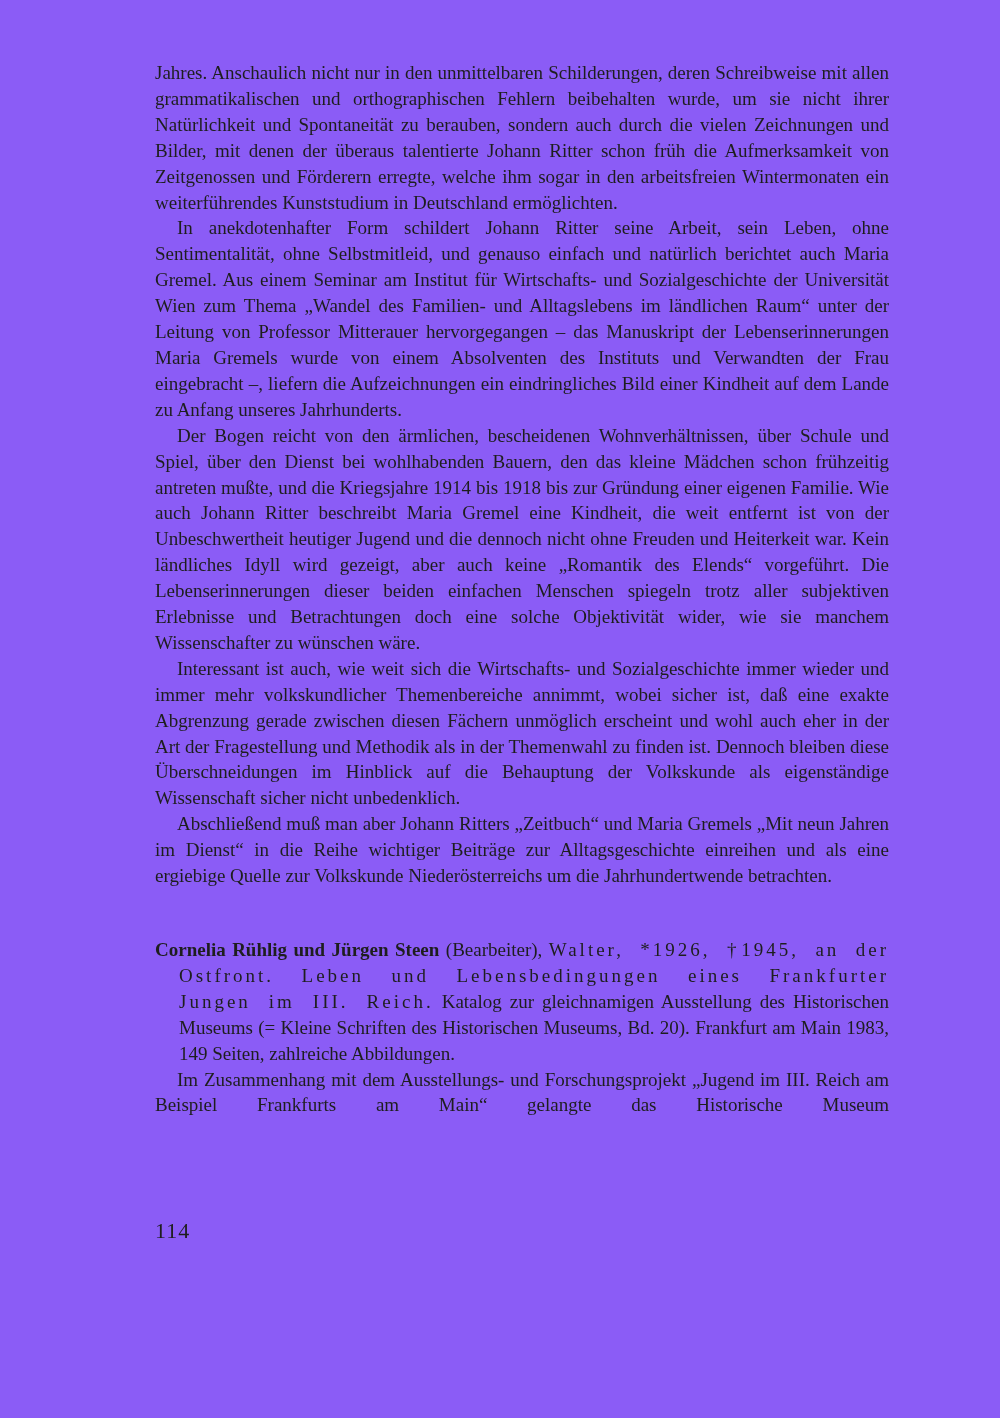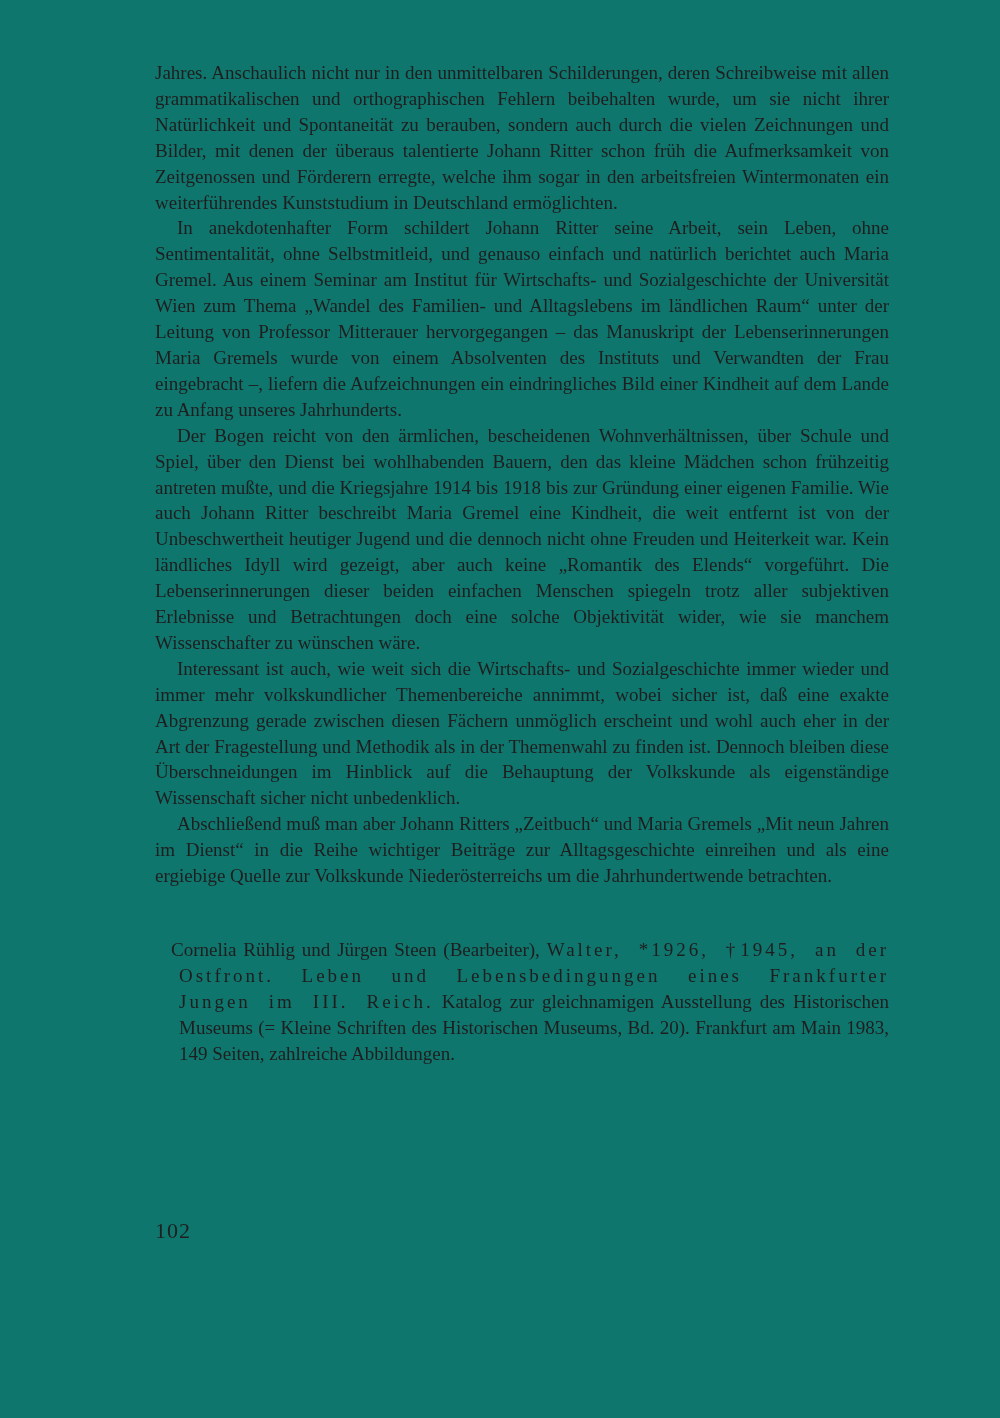--- a/index.html
+++ b/index.html
@@ -5,21 +5,21 @@
   html, body {
     margin: 0;
     padding: 0;
     background: #e9e9e7;
   }
   .page {
     position: relative;
     width: 1000px;
     height: 1418px;
     margin: 0 auto;
-    background: #0f766e;
+    background: #8b5cf6;
     font-family: "Liberation Serif", "DejaVu Serif", serif;
     color: #1e1e1e;
     overflow: hidden;
   }
   .text-block {
     position: absolute;
     left: 155px;
     top: 60px;
     width: 734px;
     font-size: 19px;
@@ -42,22 +42,21 @@
     letter-spacing: 4px;
     word-spacing: 8px;
   }
   .entry {
     margin: 48px 0 0 0;
     padding-left: 24px;
     text-indent: -24px;
     text-align: justify;
   }
   .entry .authors {
-    font-weight: normal;
-    margin-left: 16px;
+    font-weight: bold;
   }
   .entry .spaced {
     letter-spacing: 3px;
     word-spacing: 7px;
   }
   .para.justify-last {
     text-align-last: justify;
   }
   .page-number {
     position: absolute;
@@ -80,18 +79,19 @@
 
     <p class="para">Der Bogen reicht von den ärmlichen, bescheidenen Wohnverhältnissen, über Schule und Spiel, über den Dienst bei wohlhabenden Bauern, den das kleine Mädchen schon frühzeitig antreten mußte, und die Kriegsjahre 1914 bis 1918 bis zur Gründung einer eigenen Familie. Wie auch Johann Ritter beschreibt Maria Gremel eine Kindheit, die weit entfernt ist von der Unbeschwertheit heutiger Jugend und die dennoch nicht ohne Freuden und Heiterkeit war. Kein ländliches Idyll wird gezeigt, aber auch keine „Romantik des Elends“ vorgeführt. Die Lebenserinnerungen dieser beiden einfachen Menschen spiegeln trotz aller subjektiven Erlebnisse und Betrachtungen doch eine solche Objektivität wider, wie sie manchem Wissenschafter zu wünschen wäre.</p>
 
     <p class="para">Interessant ist auch, wie weit sich die Wirtschafts- und Sozialgeschichte immer wieder und immer mehr volkskundlicher Themenbereiche annimmt, wobei sicher ist, daß eine exakte Abgrenzung gerade zwischen diesen Fächern unmöglich erscheint und wohl auch eher in der Art der Fragestellung und Methodik als in der Themenwahl zu finden ist. Dennoch bleiben diese Überschneidungen im Hinblick auf die Behauptung der Volkskunde als eigenständige Wissenschaft sicher nicht unbedenklich.</p>
 
     <p class="para">Abschließend muß man aber Johann Ritters „Zeitbuch“ und Maria Gremels „Mit neun Jahren im Dienst“ in die Reihe wichtiger Beiträge zur Alltagsgeschichte einreihen und als eine ergiebige Quelle zur Volkskunde Niederösterreichs um die Jahrhundertwende betrachten.</p>
 
 
     <p class="entry"><span class="authors">Cornelia Rühlig und Jürgen Steen</span><span> (Bearbeiter), </span><span class="spaced">Walter, *1926, †1945, an der Ostfront. Leben und Lebensbedingungen eines Frankfurter Jungen im III. Reich.</span><span> Katalog zur gleichnamigen Ausstellung des Historischen Museums (= Kleine Schriften des Historischen Museums, Bd. 20). Frankfurt am Main 1983, 149 Seiten, zahlreiche Abbildungen.</span></p>
 
+    <p class="para justify-last">Im Zusammenhang mit dem Ausstellungs- und Forschungsprojekt „Jugend im III. Reich am Beispiel Frankfurts am Main“ gelangte das Historische Museum</p>
 
   </div>
 
-  <div class="page-number">102</div>
+  <div class="page-number">114</div>
 
 </div>
 
 </body></html>

